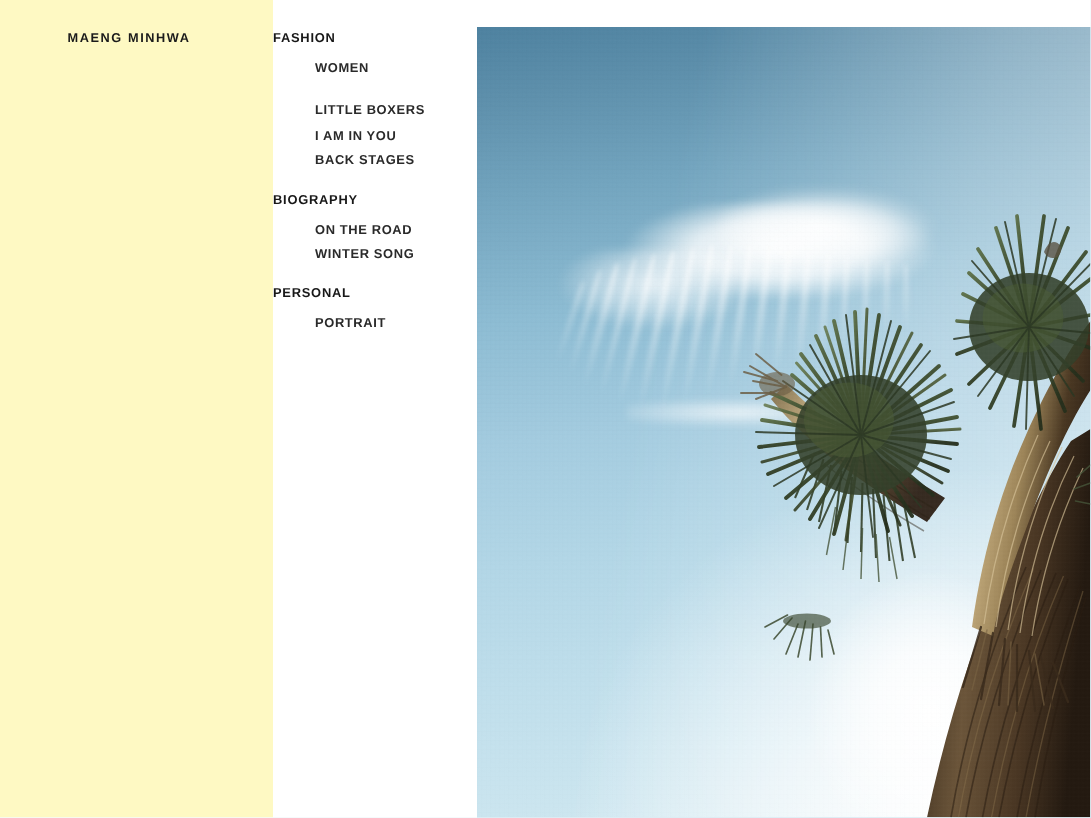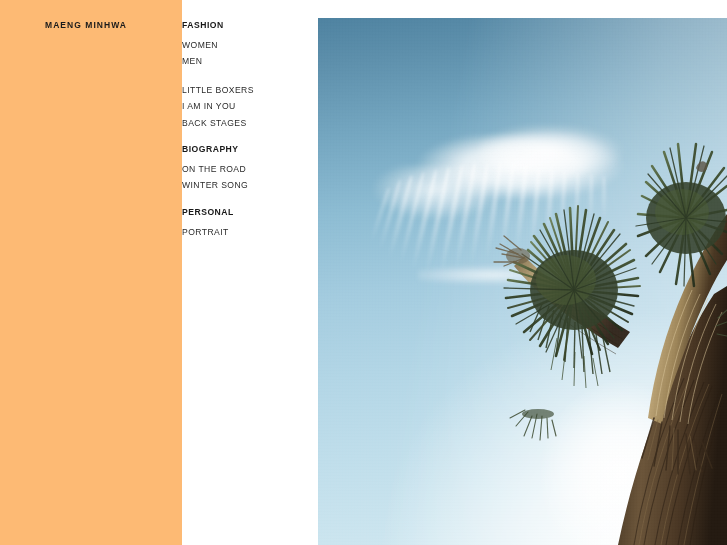--- a/index.html
+++ b/index.html
@@ -9,21 +9,21 @@
     overflow:hidden;
     background:#ffffff;
     font-family:"Liberation Sans", sans-serif;
   }
   #page { position:relative; width:727px; height:545px; background:#ffffff; }
 
   
   .brand-panel {
     position:absolute; left:0; top:0;
     width:182px; height:545px;
-    background:#fdba74;
+    background:#fef9c3;
     padding-left:30px;
   }
   .brand-title {
     position:absolute; left:45px; top:20px;
     font-size:8.5px; font-weight:bold;
     letter-spacing:1.05px;
     color:#1b1b1b;
     white-space:nowrap;
   }
 
@@ -37,26 +37,27 @@
   .nav-group { margin-bottom:12px; }
   .nav-heading {
     font-size:8.6px; font-weight:bold;
     letter-spacing:0.5px;
     color:#181818;
     line-height:13px;
     margin-bottom:5px;
     white-space:nowrap;
   }
   .nav-item {
-    font-size:8.6px; font-weight:normal;
+    font-size:8.6px; font-weight:bold;
     letter-spacing:0.42px;
     color:#2a2a2a;
     line-height:16.4px;
     white-space:nowrap;
     cursor:pointer;
+    padding-left:28px;
   }
   .nav-heading.linkish { cursor:pointer; }
 
   
   .photo-wrap {
     position:absolute; left:318px; top:18px;
     width:409px; height:527px;
     overflow:hidden;
     background:#8fc3da;
   }
@@ -144,21 +145,20 @@
 
   <div class="brand-panel">
     <div class="brand-title">MAENG MINHWA</div>
   </div>
 
   <nav class="nav-col">
 
     <div class="nav-group">
       <div class="nav-heading linkish">FASHION</div>
       <div class="nav-item">WOMEN</div>
-      <div class="nav-item">MEN</div>
     </div>
 
     <div class="nav-group">
       <div class="nav-item">LITTLE BOXERS</div>
       <div class="nav-item">I AM IN YOU</div>
       <div class="nav-item">BACK STAGES</div>
     </div>
 
     <div class="nav-group">
       <div class="nav-heading linkish">BIOGRAPHY</div>

